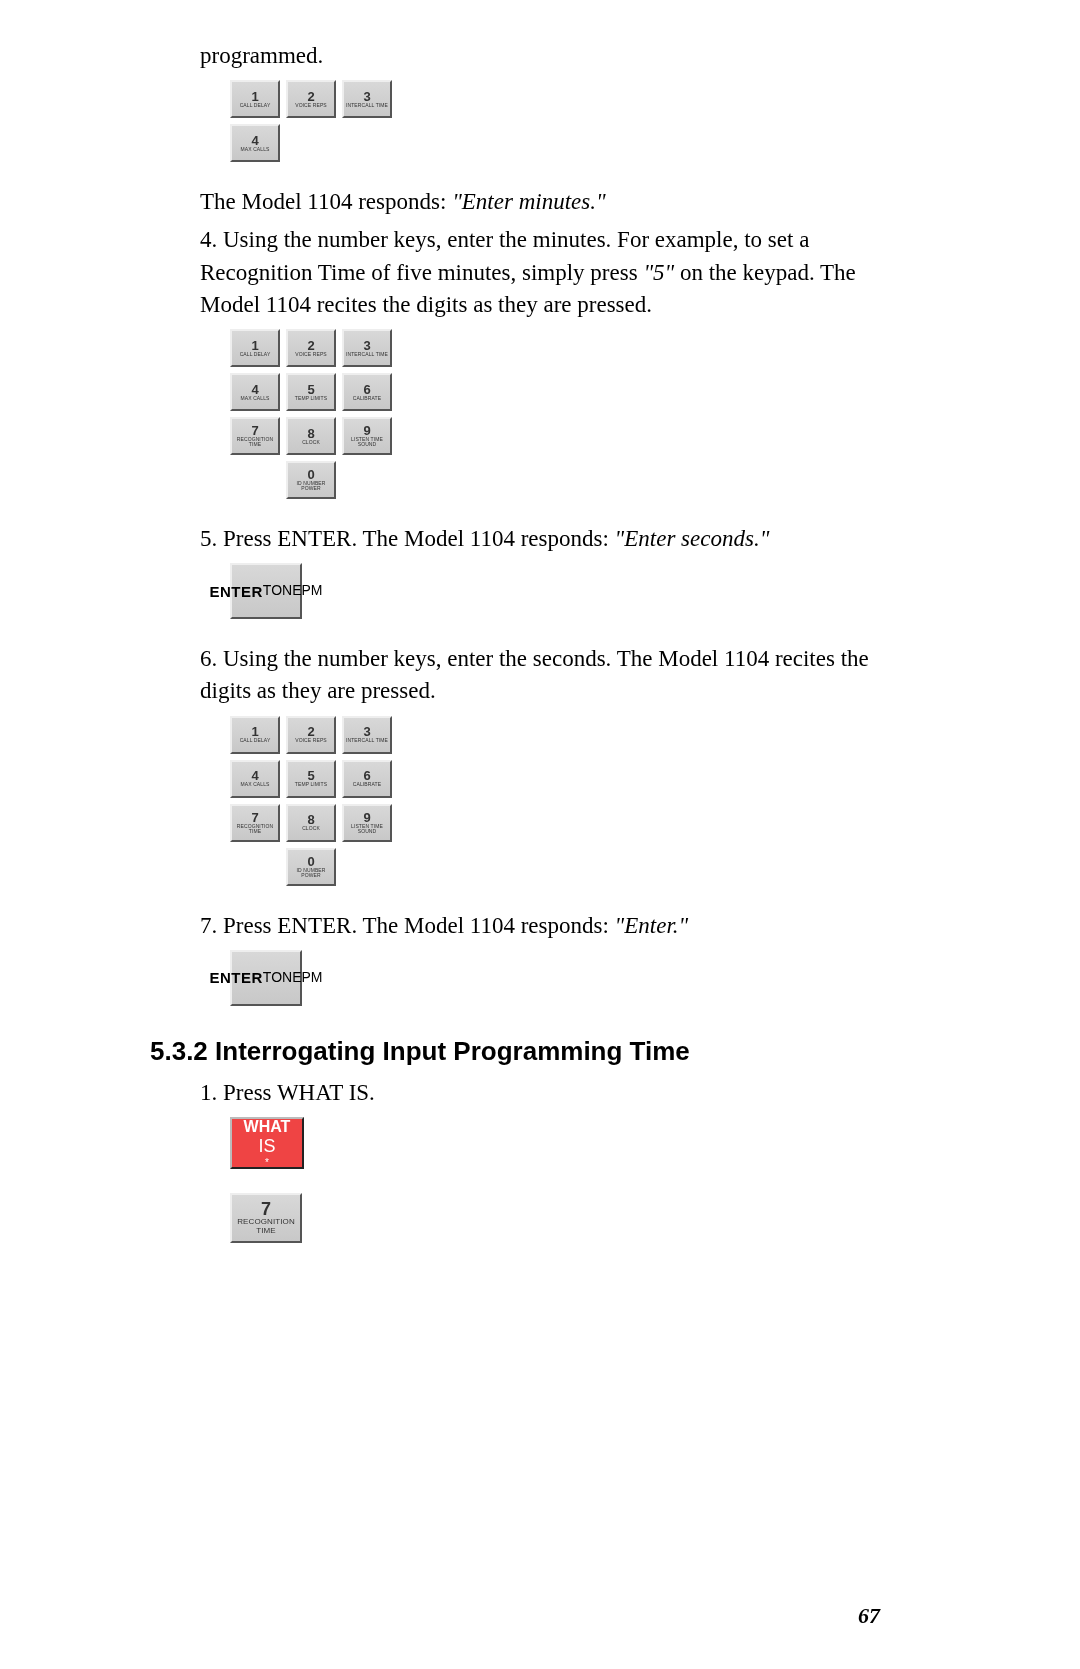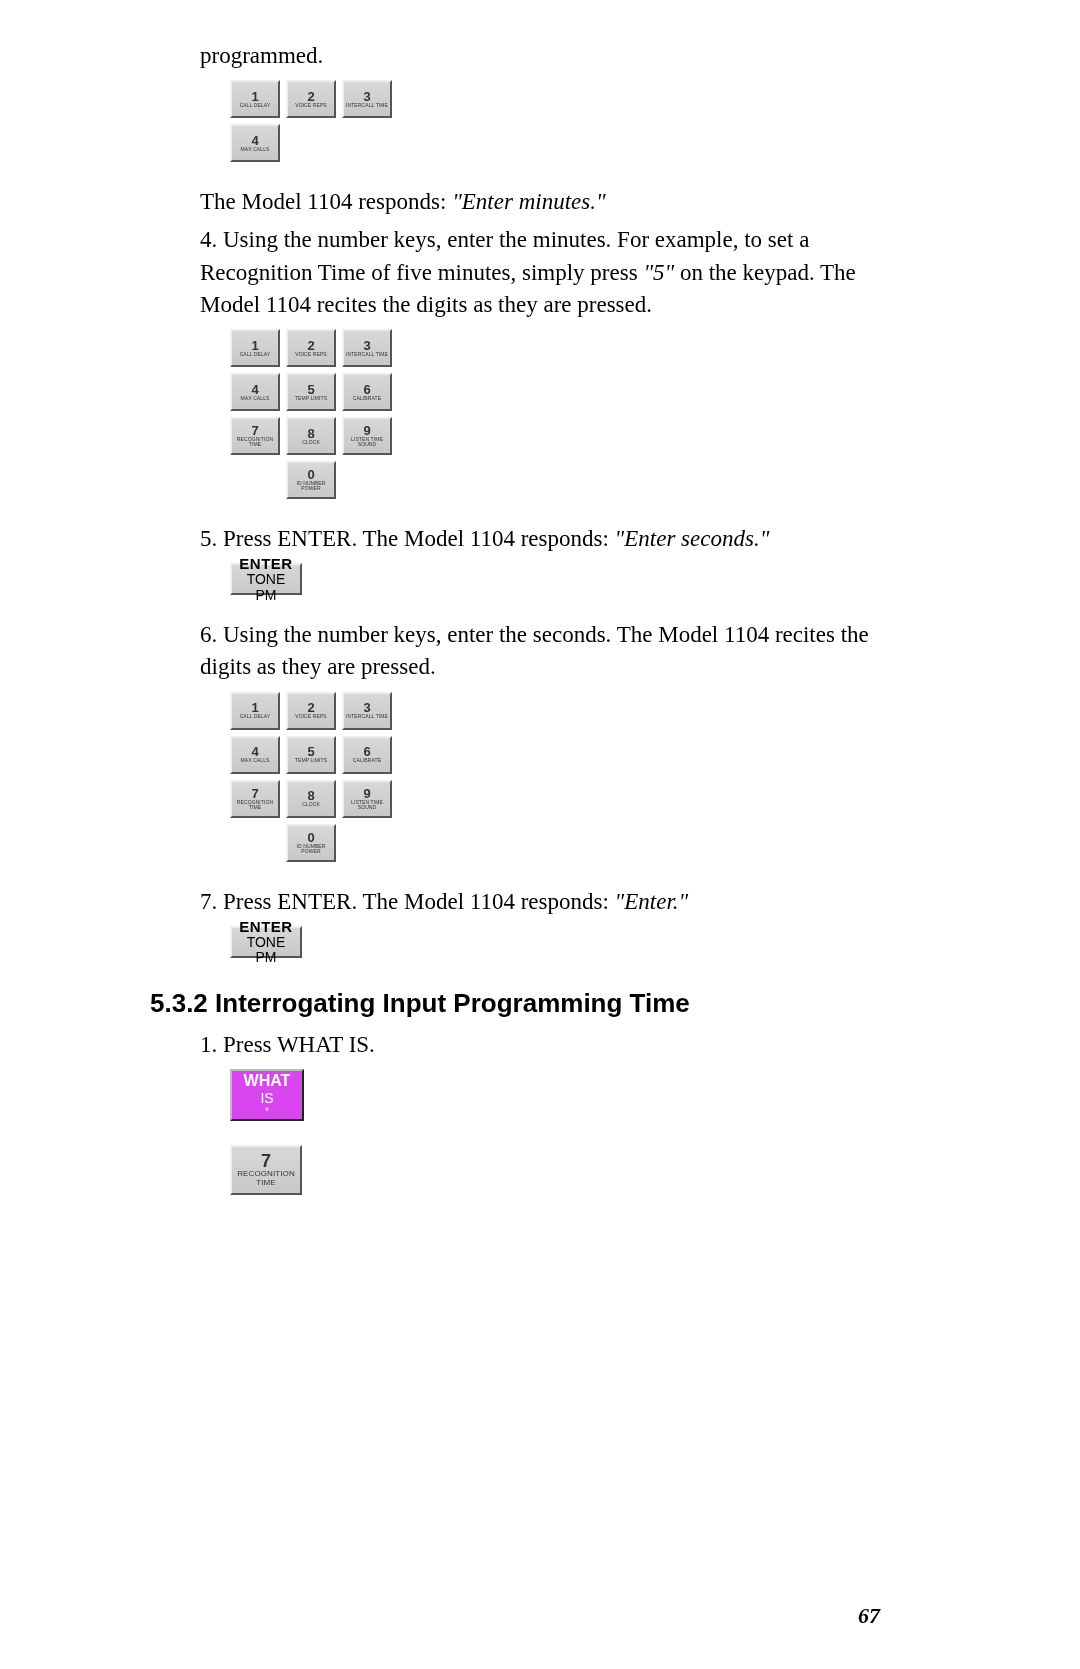--- a/index.html
+++ b/index.html
@@ -54,48 +54,48 @@
     flex-direction: column;
     align-items: center;
     justify-content: center;
     text-align: center;
     font-family: Arial, Helvetica, sans-serif;
   }
   .key-num { font-size: 13px; font-weight: bold; line-height: 1; color:#333; }
   .key-lbl { font-size: 5px; line-height: 1.1; color:#333; text-align:center; padding:0 0; letter-spacing:0.1px;}
   .key-enter {
     width: 72px;
-    height: 32px;
+    height: 56px;
     background: linear-gradient(#d8d8d8,#c8c8c8);
     border: 2px solid #888;
     border-top-color: #eee;
     border-left-color: #eee;
     border-right-color: #555;
     border-bottom-color: #555;
     box-sizing: border-box;
-    display:flex; flex-direction:column; align-items:center; justify-content:center;
+    display:flex; flex-direction:row; align-items:center; justify-content:center;
     font-family: Arial, Helvetica, sans-serif;
   }
   .key-enter .main { font-size:15px; font-weight:bold; letter-spacing:0.5px;}
   .key-enter .sub { font-size:14px; line-height:1.1;}
   .key-what {
     width: 70px;
     height: 48px;
-    background: #d946ef;
+    background: #ef4444;
     border: 2px solid #888;
     border-top-color: #bbb;
     border-left-color: #bbb;
     border-right-color: #222;
     border-bottom-color: #222;
     color: #fff;
     display:flex; flex-direction:column; align-items:center; justify-content:center;
     font-family: Arial, Helvetica, sans-serif;
   }
   .key-what .l1 { font-size:16px; font-weight:bold;}
-  .key-what .l2 { font-size:14px;}
+  .key-what .l2 { font-size:18px;}
   .key-what .l3 { font-size:10px;}
   .key-single {
     width: 72px;
     height: 50px;
   }
   .key-single .key-num { font-size:18px;}
   .key-single .key-lbl { font-size:8px;}
   .page-number {
     position: absolute;
     bottom: 40px;

